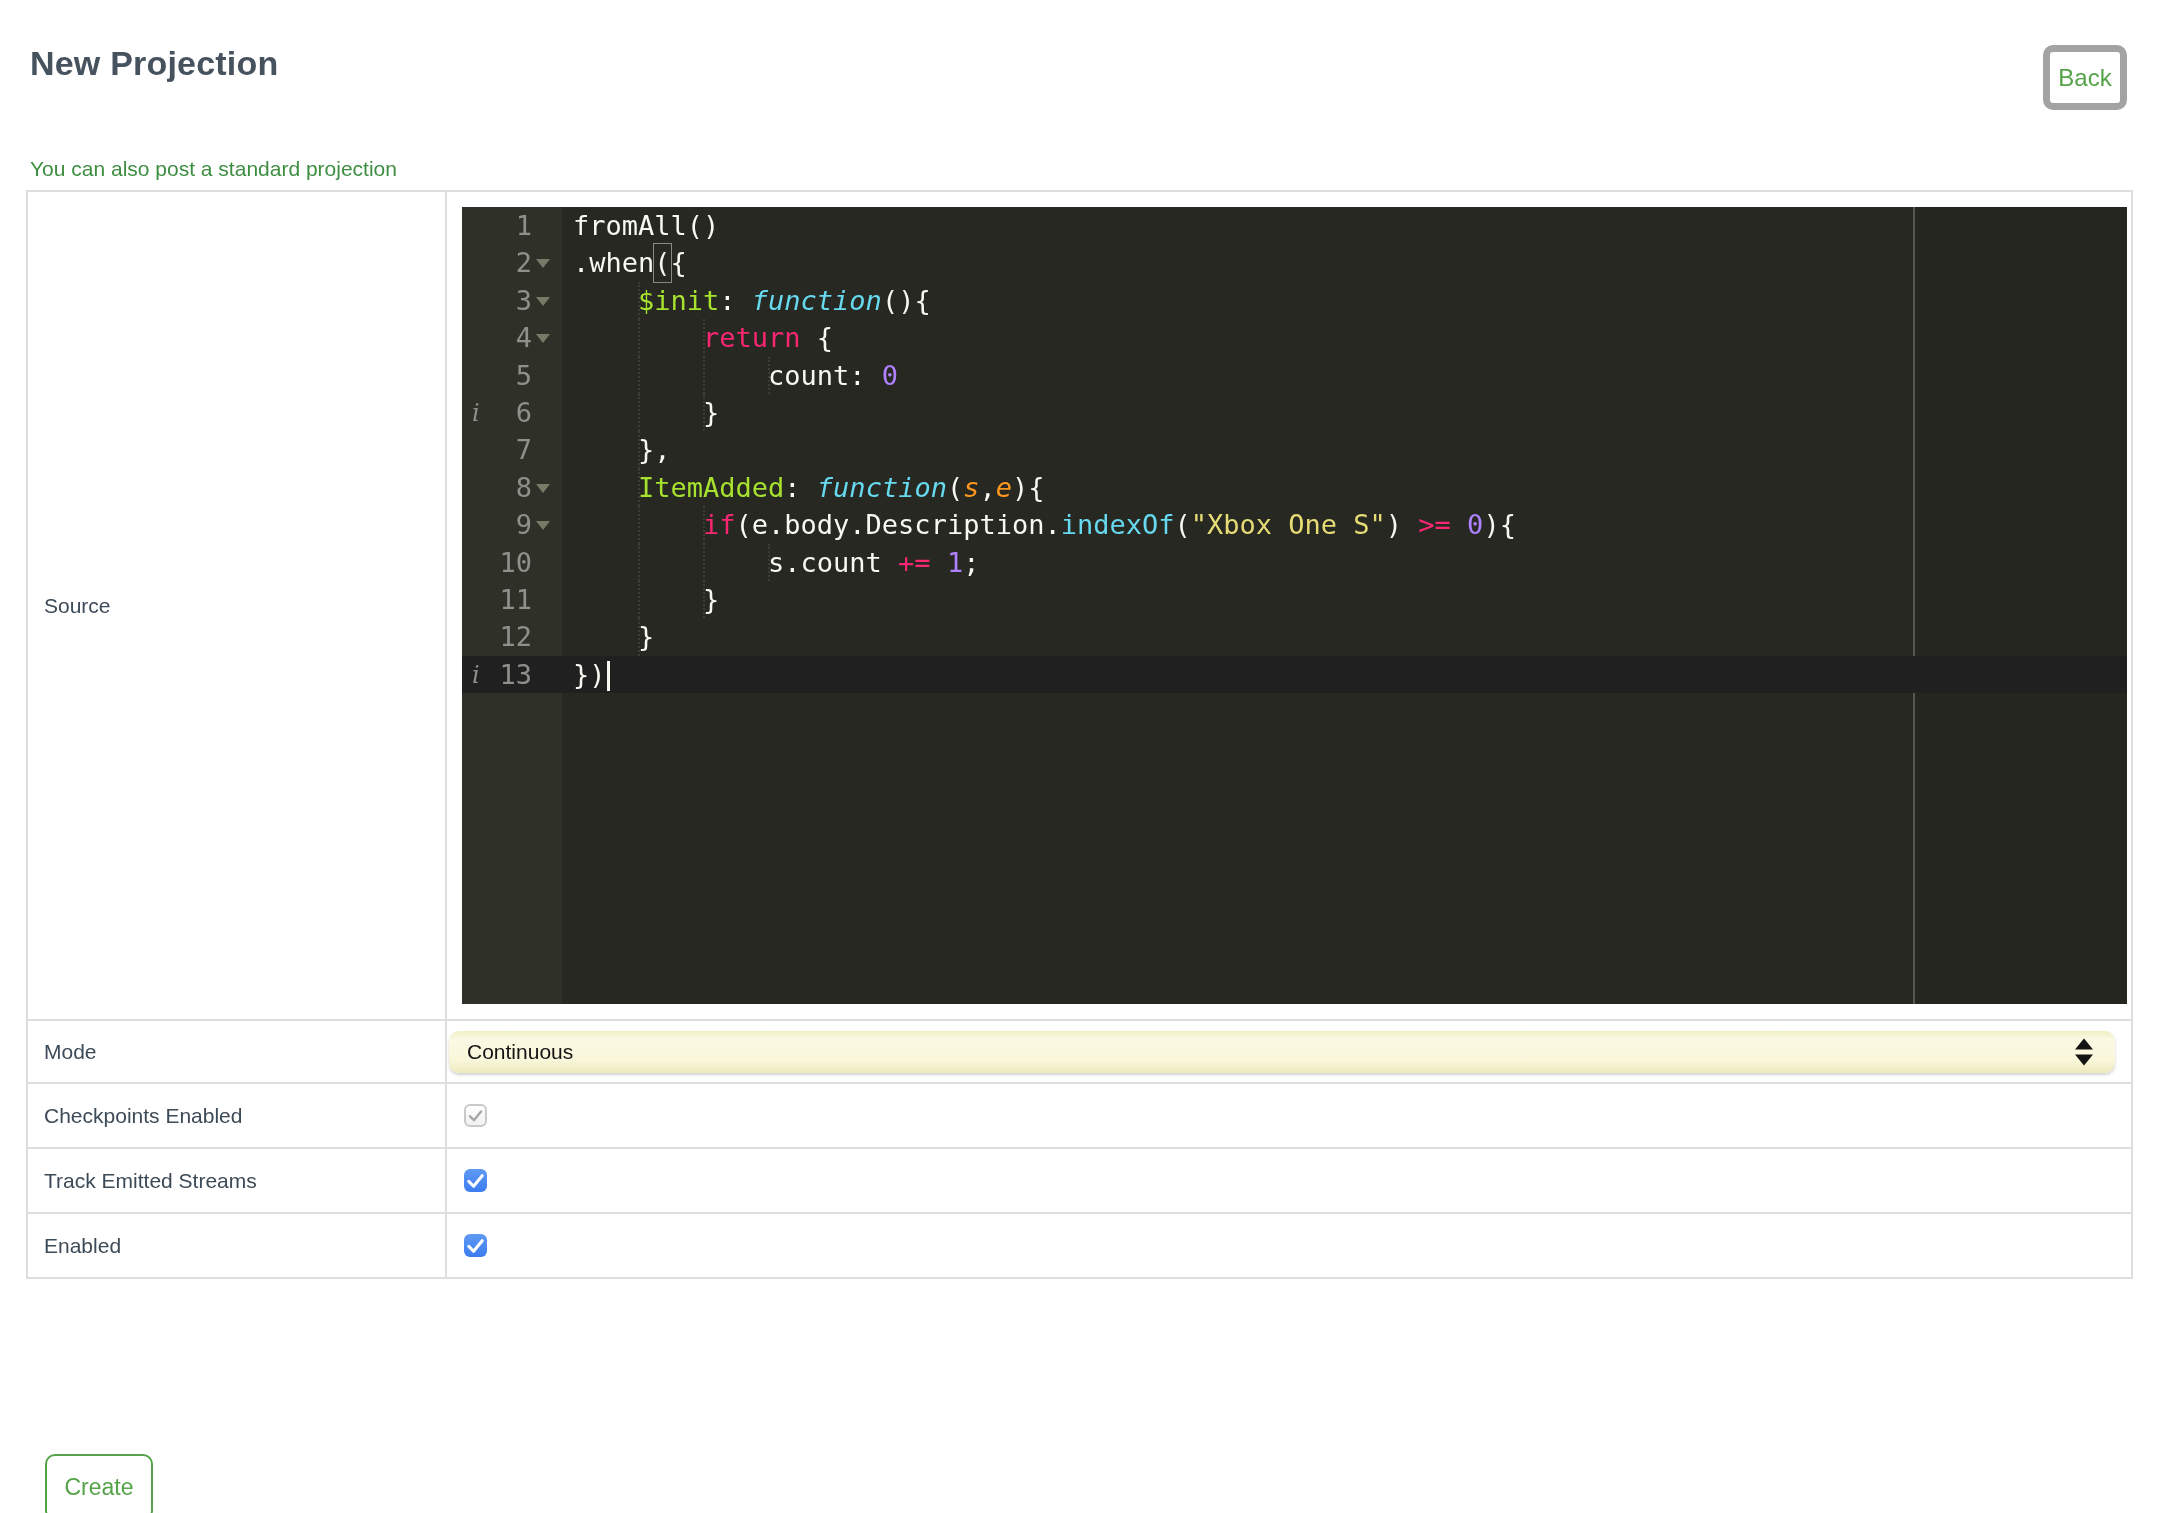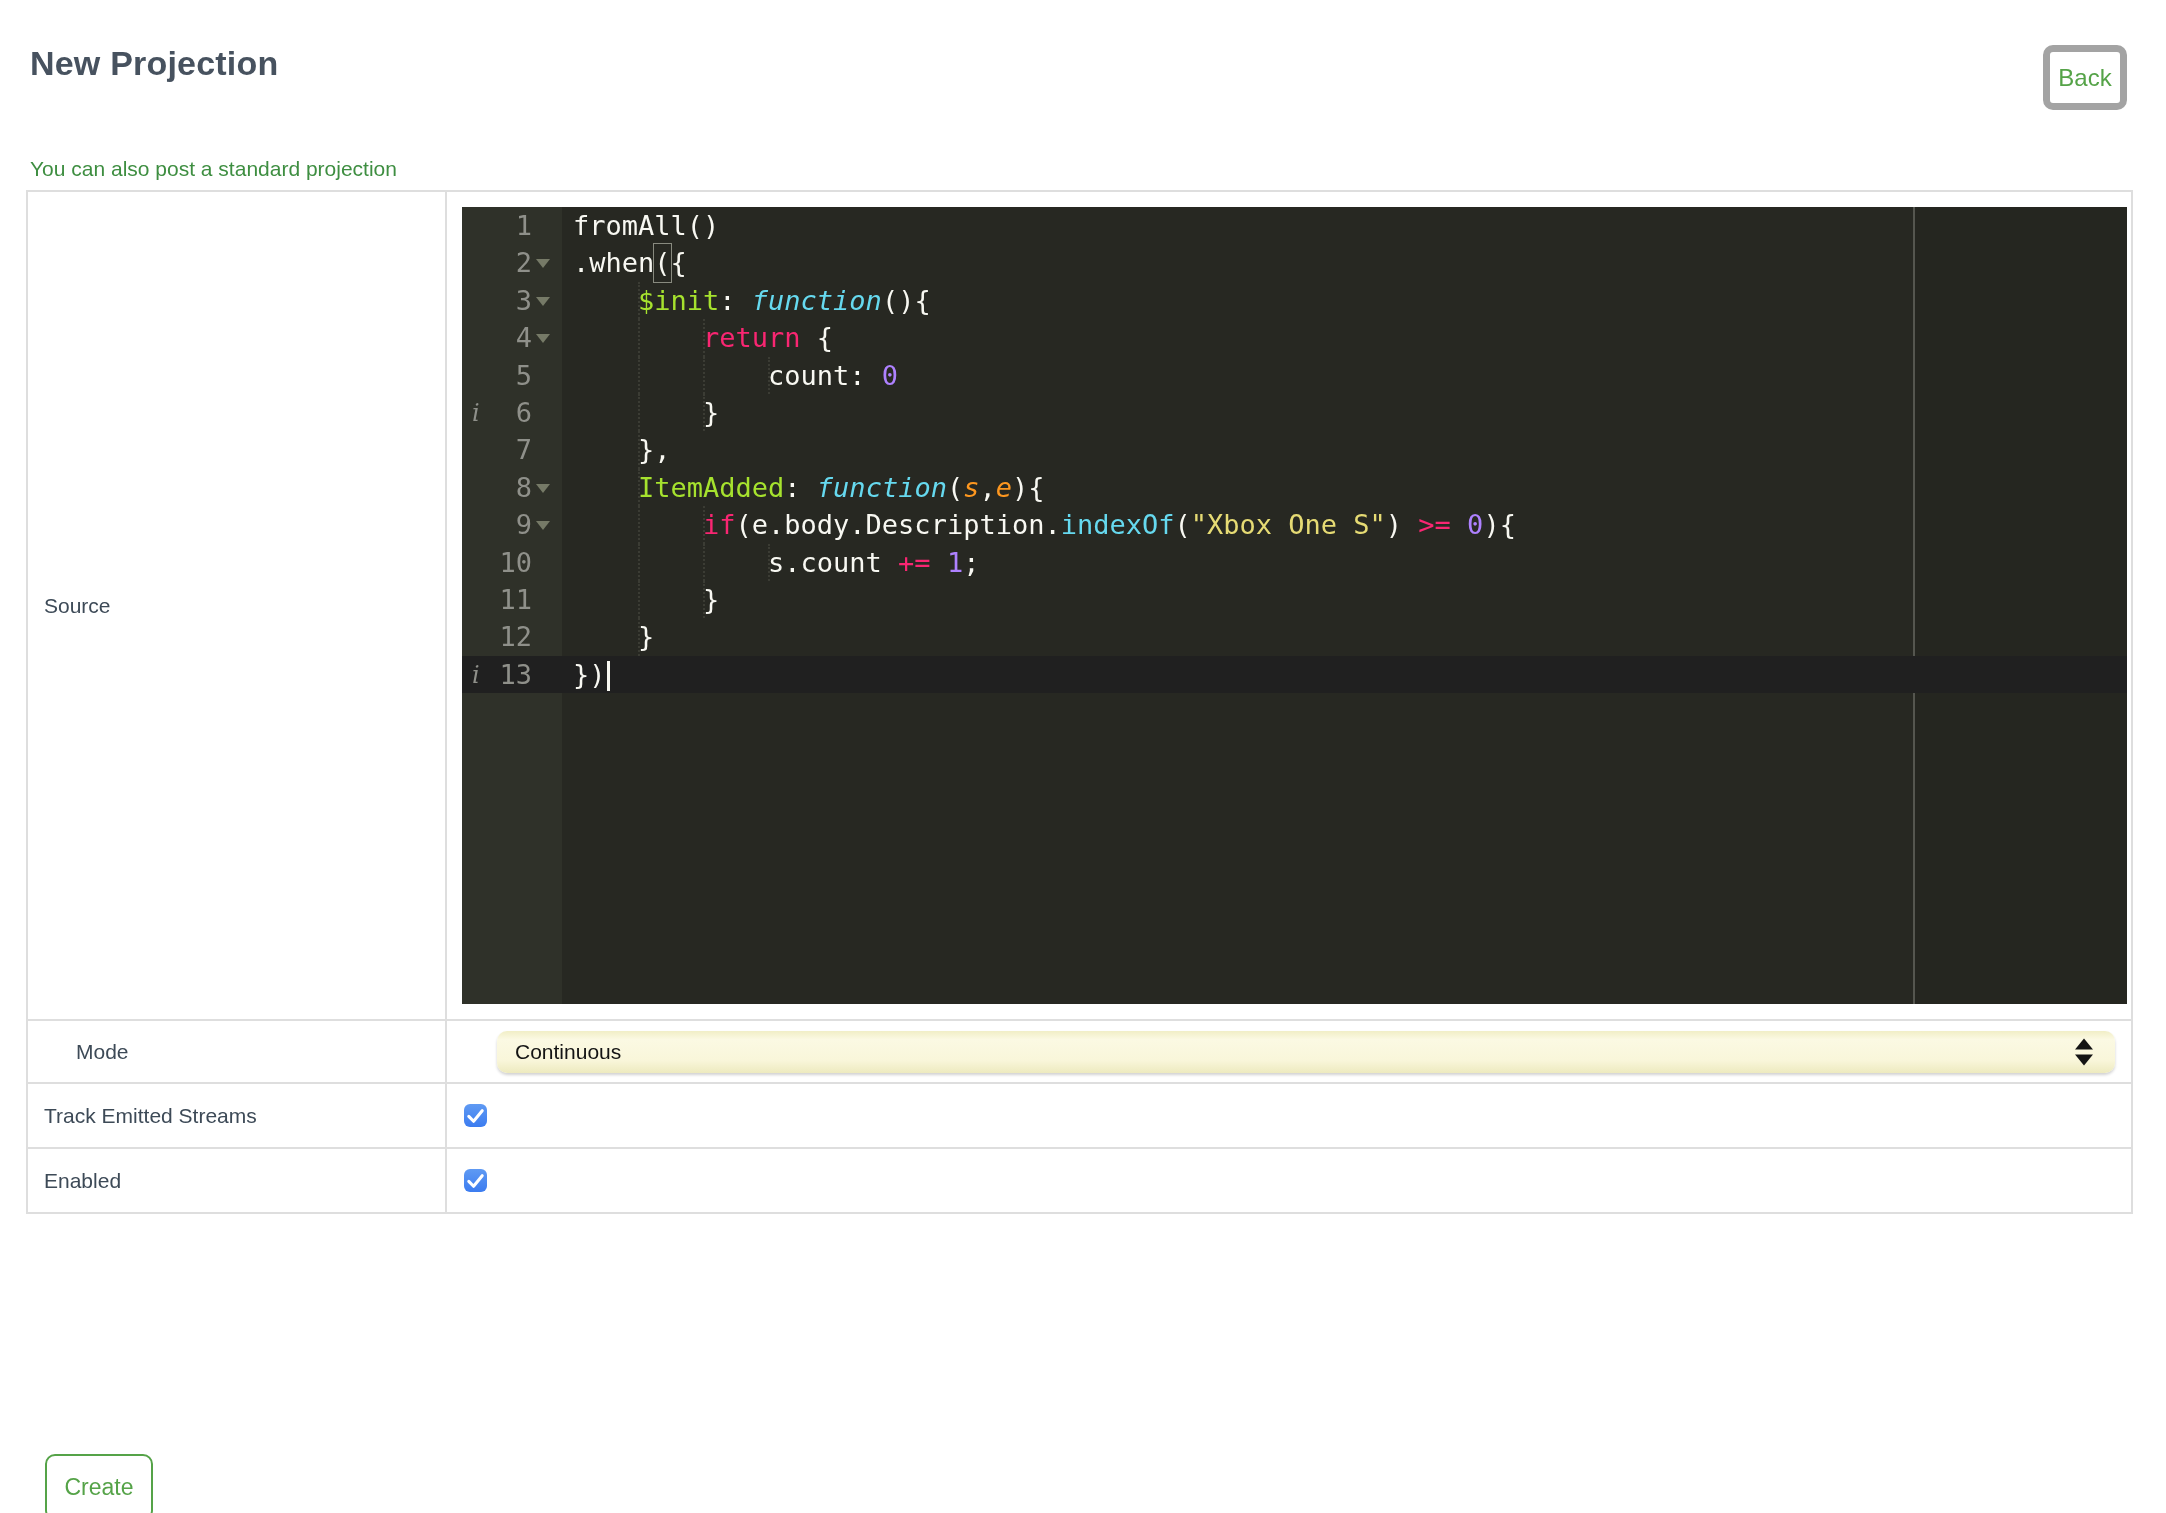--- a/index.html
+++ b/index.html
@@ -28,21 +28,21 @@
     position:absolute; left:26px; top:160px; width:2107px;
     border-collapse:collapse; table-layout:fixed;
   }
   .form-table td { border:2px solid #dedede; vertical-align:middle; }
   .label-cell {
     width:419px; padding-left:16px;
     font-size:21px; color:#3d4a57; background:#fff;
   }
   .r-name  td { height:60px; }
   .r-source td { height:828px; }
-  .r-mode  td { height:63px;padding-left:48px; }
+  .r-mode  td { height:63px; }
   .r-check td { height:65px; }
   
   .name-cell { position:relative; padding:0; }
   .name-input {
     position:absolute; inset:0; width:100%; height:100%;
     border:none; outline:none; background:#faf7d8;
     font-size:21px; color:#141414; padding-left:20px;
     font-family:"Liberation Sans",sans-serif;
   }
   
@@ -182,20 +182,30 @@
             <option>Continuous</option>
           </select>
           <span class="select-arrows">
             <span class="arrow-up"></span>
             <span class="arrow-down"></span>
           </span>
         </div>
       </td>
     </tr>
 
+    <tr class="r-check">
+      <td class="label-cell">Checkpoints Enabled</td>
+      <td class="check-cell">
+        <div class="checkbox checked disabled">
+          <svg viewBox="0 0 24 24">
+                <polyline points="5,13 10,18 19,7" fill="none" stroke="currentColor" stroke-width="3" stroke-linecap="round" stroke-linejoin="round"></polyline>
+              </svg>
+        </div>
+      </td>
+    </tr>
 
 
     <tr class="r-check">
       <td class="label-cell">Track Emitted Streams</td>
       <td class="check-cell">
         <div class="checkbox checked">
           <svg viewBox="0 0 24 24">
                 <polyline points="5,13 10,18 19,7" fill="none" stroke="currentColor" stroke-width="3.2" stroke-linecap="round" stroke-linejoin="round"></polyline>
               </svg>
         </div>

